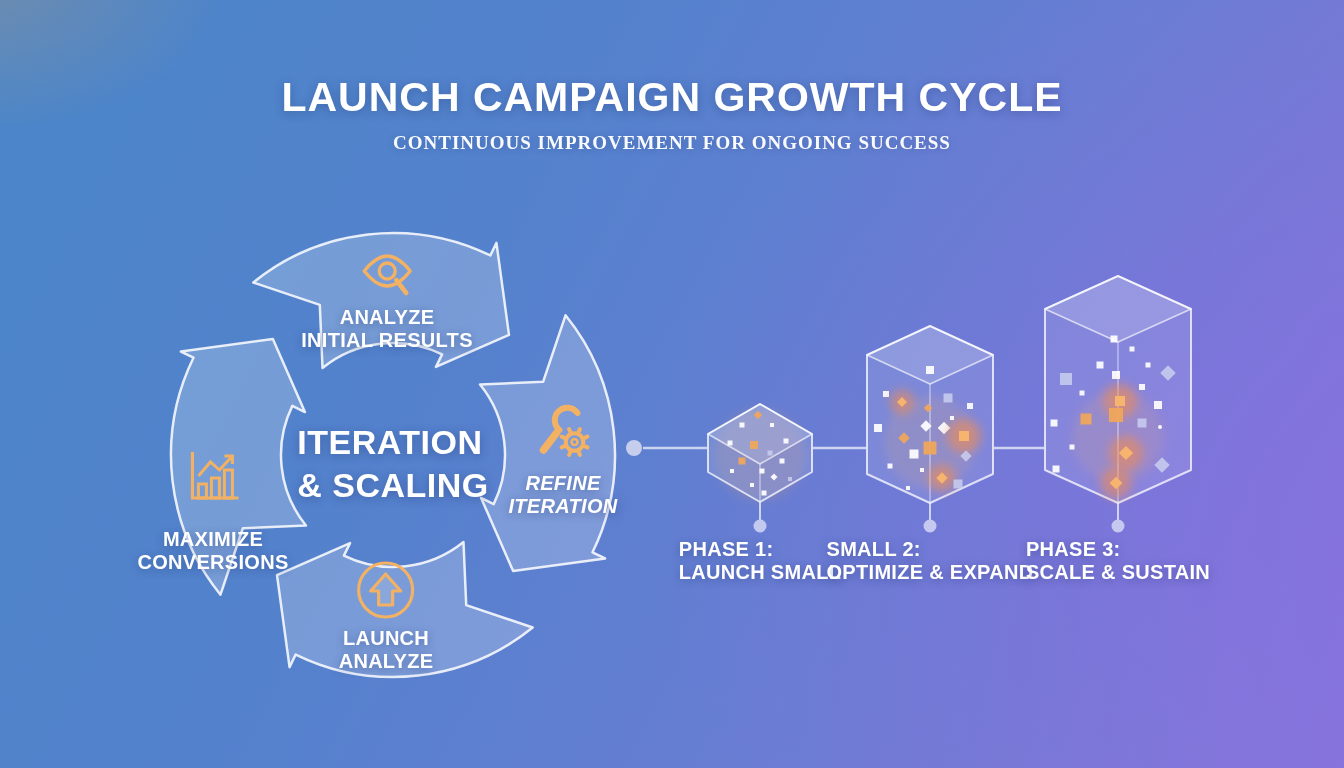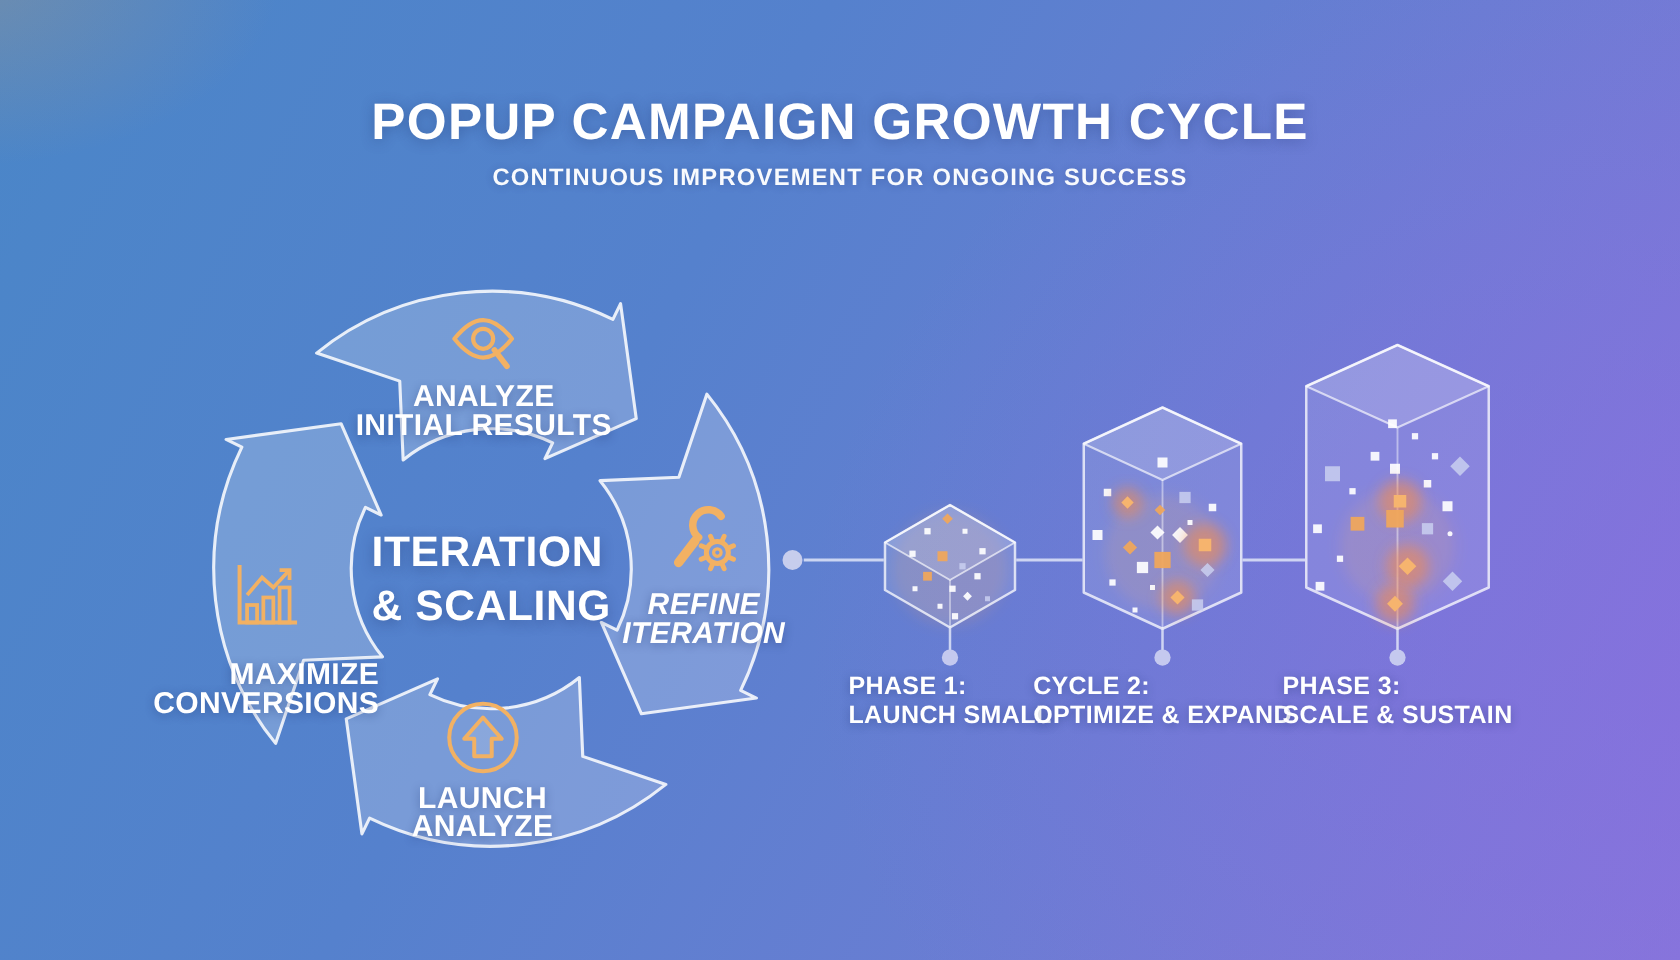--- a/index.html
+++ b/index.html
@@ -13,41 +13,41 @@
   }
   svg{display:block}
   #scene{position:absolute;left:0;top:0;}
   .header{position:absolute;left:0;top:74px;width:100%;text-align:center;z-index:3;}
   .title{
     margin:0;font-size:41px;font-weight:800;letter-spacing:1px;
     text-shadow:0 2px 10px rgba(30,50,110,.35);
   }
   .subtitle{
     margin:11px 0 0 0;font-size:19px;font-weight:700;letter-spacing:1px;
-    opacity:.96;text-shadow:0 1px 8px rgba(30,50,110,.3);
+    opacity:.96;text-shadow:0 1px 8px rgba(30,50,110,.3);font-family:Liberation Serif, serif;
   }
   .center-label{
     position:absolute;left:393px;top:421px;transform:translateX(-50%);
     text-align:left;font-size:34px;font-weight:800;line-height:43px;
     letter-spacing:.5px;white-space:nowrap;z-index:3;
     text-shadow:0 2px 10px rgba(30,50,110,.4);
   }
   .step{position:absolute;transform:translateX(-50%);text-align:center;z-index:3;}
   .step .icon{display:block;margin:0 auto;}
   .step-label{
-    font-size:24px;font-weight:800;line-height:23px;letter-spacing:.3px;
+    font-size:20px;font-weight:800;line-height:23px;letter-spacing:.3px;
     white-space:nowrap;text-shadow:0 2px 8px rgba(30,50,110,.4);
   }
   .step-analyze{left:387px;top:249px;}
   .step-analyze .step-label{margin-top:7px;}
   .step-refine{left:563px;top:400px;font-style:italic;}
   .step-refine .step-label{margin-top:14px;}
   .step-launch{left:386px;top:560px;}
   .step-launch .step-label{margin-top:7px;}
-  .step-maximize{left:213px;top:448px;text-align:right;}
+  .step-maximize{left:213px;top:448px;}
   .step-maximize .step-label{margin-top:24px;}
   .phase{position:absolute;top:538px;transform:translateX(-50%);z-index:3;}
   .phase-label{
     font-size:20px;font-weight:800;line-height:23px;letter-spacing:.3px;
     white-space:nowrap;text-shadow:0 2px 8px rgba(30,50,110,.4);
   }
   .phase-1{left:760px;} .phase-2{left:930px;} .phase-3{left:1118px;}
 </style>
 </head>
 <body>
@@ -156,21 +156,21 @@
           <rect x="1111.5" y="478.5" width="9" height="9" fill="#F6B46E" opacity="1" transform="rotate(45 1116 483)"></rect>
           <rect x="1145.5" y="362.5" width="5" height="5" fill="#ffffff" opacity="0.92" transform=""></rect>
           <rect x="1129.5" y="346.5" width="5" height="5" fill="#ffffff" opacity="0.92" transform=""></rect>
           <line x1="1118" y1="503" x2="1118" y2="520" stroke="rgba(230,235,250,0.8)" stroke-width="2"></line>
           <circle cx="1118" cy="526" r="6.5" fill="#c9cdf0" opacity="0.95"></circle>
         </g>
       </g>
   </svg>
 
   <header class="header">
-    <h1 class="title">POPUP CAMPAIGN GROWTH CYCLE</h1>
+    <h1 class="title">LAUNCH CAMPAIGN GROWTH CYCLE</h1>
     <p class="subtitle">CONTINUOUS IMPROVEMENT FOR ONGOING SUCCESS</p>
   </header>
 
   <div class="center-label">
     <div>ITERATION</div>
     <div>&amp; SCALING</div>
   </div>
 
   <div class="step step-analyze">
     <svg class="icon" width="56" height="50" viewBox="0 0 56 50">
@@ -233,21 +233,21 @@
       <div>MAXIMIZE</div>
       <div>CONVERSIONS</div>
     </div>
   </div>
 
   <div class="phase phase-1">
     <div class="phase-label">PHASE 1:</div>
     <div class="phase-label">LAUNCH SMALL</div>
   </div>
   <div class="phase phase-2">
-    <div class="phase-label">CYCLE 2:</div>
+    <div class="phase-label">SMALL 2:</div>
     <div class="phase-label">OPTIMIZE &amp; EXPAND</div>
   </div>
   <div class="phase phase-3">
     <div class="phase-label">PHASE 3:</div>
     <div class="phase-label">SCALE &amp; SUSTAIN</div>
   </div>
 
 </div>
 
 </body></html>

